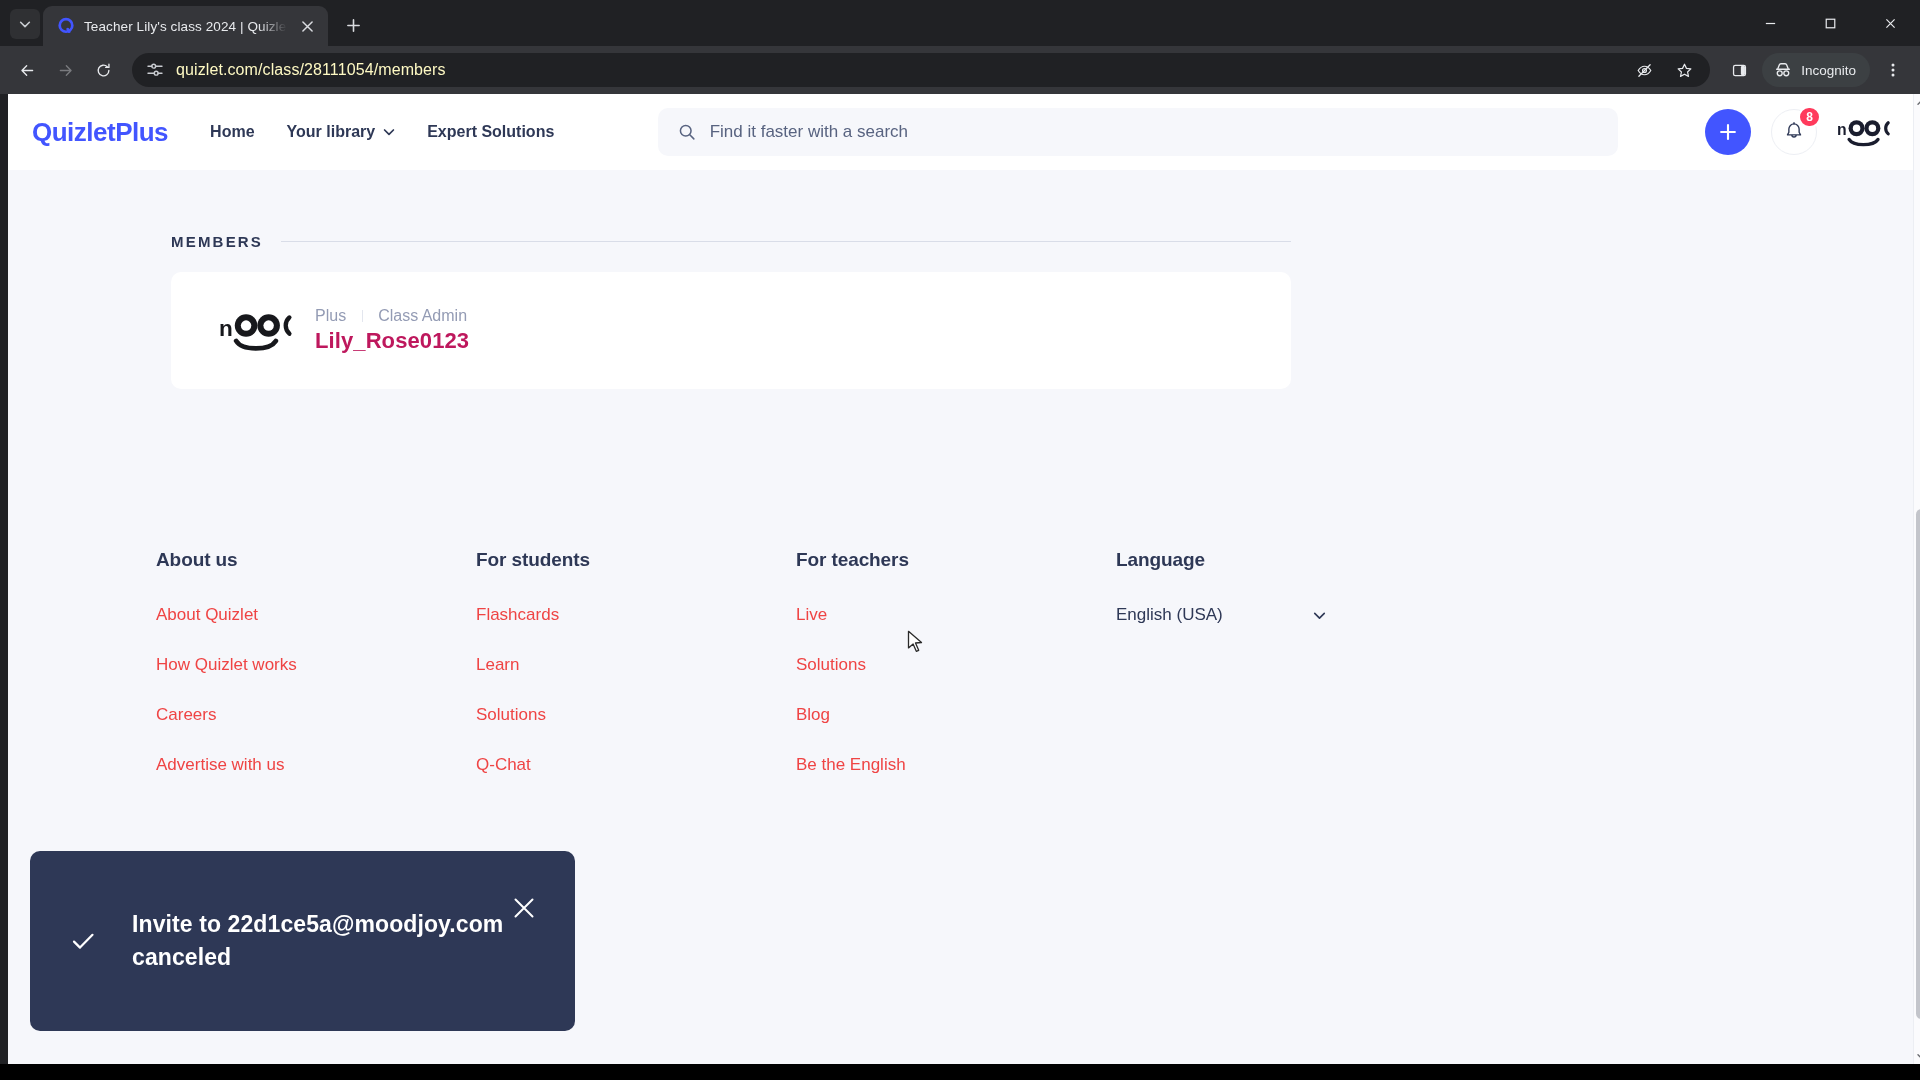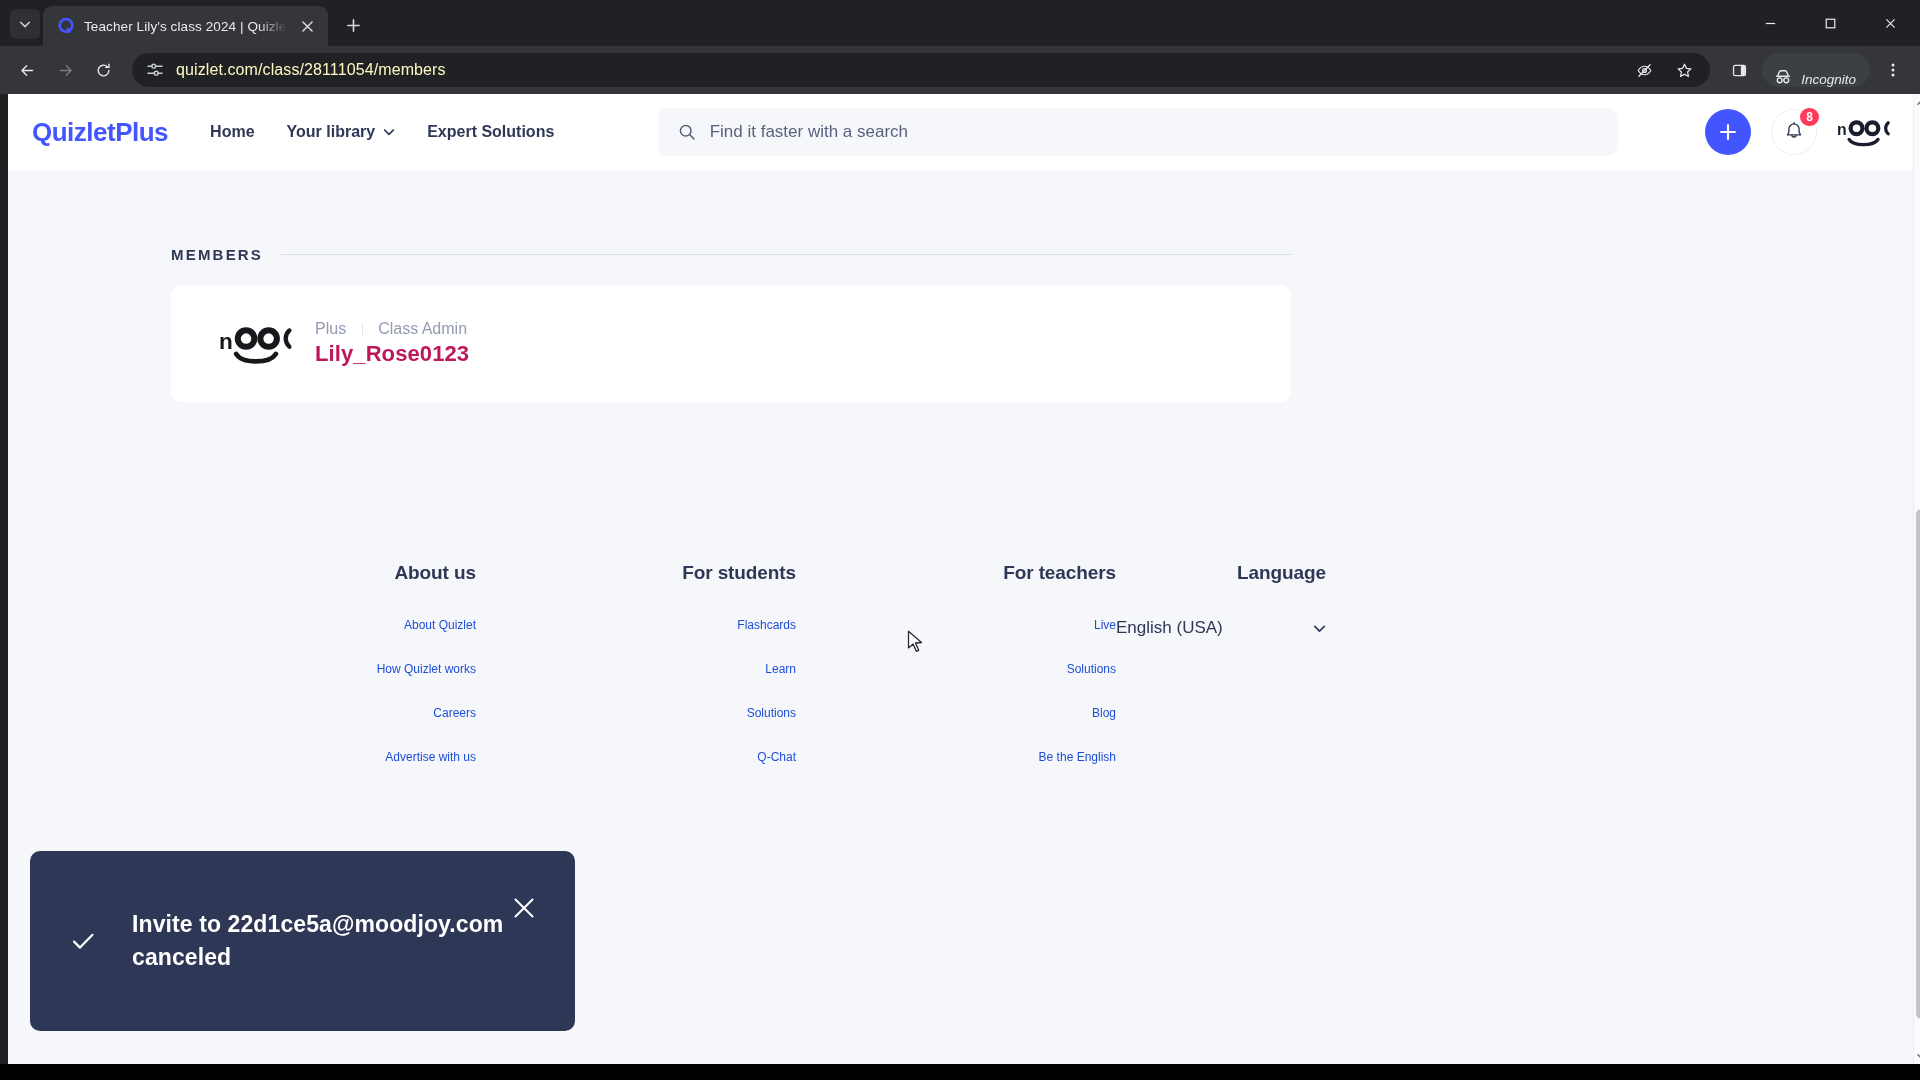--- a/index.html
+++ b/index.html
@@ -76,23 +76,23 @@
   }
   .omni-icon { width:18px; height:18px; flex:0 0 18px; display:flex; align-items:center; justify-content:center; }
   .omni-url {
     font-size:16px; color:#fef9c3; white-space:nowrap; overflow:hidden;
     flex:1; letter-spacing:.1px;
   }
   .omni-right { display:flex; align-items:center; gap:12px; }
   .omni-right .navbtn { width:28px; height:28px; flex:0 0 28px; }
 
   .incognito-pill {
-    display:flex; align-items:flex-end; gap:8px; height:34px;
+    display:flex; align-items:center; gap:8px; height:34px;
     background:#3c4043; border-radius:17px; padding:0 14px 0 11px;
-    margin-left:2px; cursor:pointer;font-style:italic;
+    margin-left:2px; cursor:pointer;
   }
   .incognito-pill span { font-size:13.5px; color:#e8eaed; }
   .kebab { width:34px; height:34px; display:flex; align-items:center; justify-content:center; cursor:pointer; margin-left:2px; }
 
   
   .viewport {
     position:absolute; left:8px; top:94px; width:1920px; height:970px;
     background:#f6f7fb; overflow:hidden;
   }
   .page { width:1905px; height:100%; position:relative; }
@@ -137,21 +137,21 @@
   .badge {
     position:absolute; top:-4px; right:-5px; min-width:22px; height:22px;
     border-radius:11px; background:#ff3a5c; color:#fff; font-size:12px;
     font-weight:bold; display:flex; align-items:center; justify-content:center;
     padding:0 6px; border:2px solid #fff;
   }
   .avatar-hdr { width:54px; height:40px; overflow:hidden; cursor:pointer; display:flex; align-items:center; }
 
   
   .content { padding:60px 0 0 0; }
-  .inner { width:1120px; margin:16px 0 0 163px; }
+  .inner { width:1120px; margin:3px 0 0 163px; }
   .sec-head { display:flex; align-items:center; gap:18px; }
   .sec-title {
     font-size:15px; font-weight:bold; letter-spacing:2.2px; color:#2e3856;
     white-space:nowrap;
   }
   .sec-rule { flex:1; height:1px; background:#d9dde8; }
 
   .member-card {
     margin-top:22px; background:#fff; border-radius:10px; height:117px;
     display:flex; align-items:center; padding:0 0 0 48px; gap:22px;
@@ -165,26 +165,26 @@
     position:relative;
   }
   .tag + .tag::before {
     content:""; position:absolute; left:-16px; top:3px; bottom:3px; width:1px;
     background:#e3e6ee;
   }
   .member-name { font-size:22px; font-weight:bold; color:#be185d; letter-spacing:.1px; }
 
   
   .footer { margin-top:160px; padding:0 0 0 148px; }
-  .fcols { display:flex;text-align:right; }
+  .fcols { display:flex; }
   .fcol { width:320px; }
   .fcol.lang { width:auto; }
   .fcol h4 { font-size:19px; color:#2e3856; font-weight:bold; margin-bottom:34px; letter-spacing:-.1px; }
   .fcol a {
-    display:block; font-size:12px; color:#1d4ed8; text-decoration:none;
+    display:block; font-size:17px; color:#ef4444; text-decoration:none;
     margin-bottom:30px; cursor:pointer; white-space:nowrap;
   }
   .fcol a .shield { display:inline-block; vertical-align:-2px; margin-left:9px; }
   .langsel {
     display:flex; align-items:center; gap:66px; cursor:pointer; width:210px;
     justify-content:space-between;
   }
   .langsel span { font-size:17px; color:#2e3856; }
   .langsel svg { width:13px; height:13px; }
 

